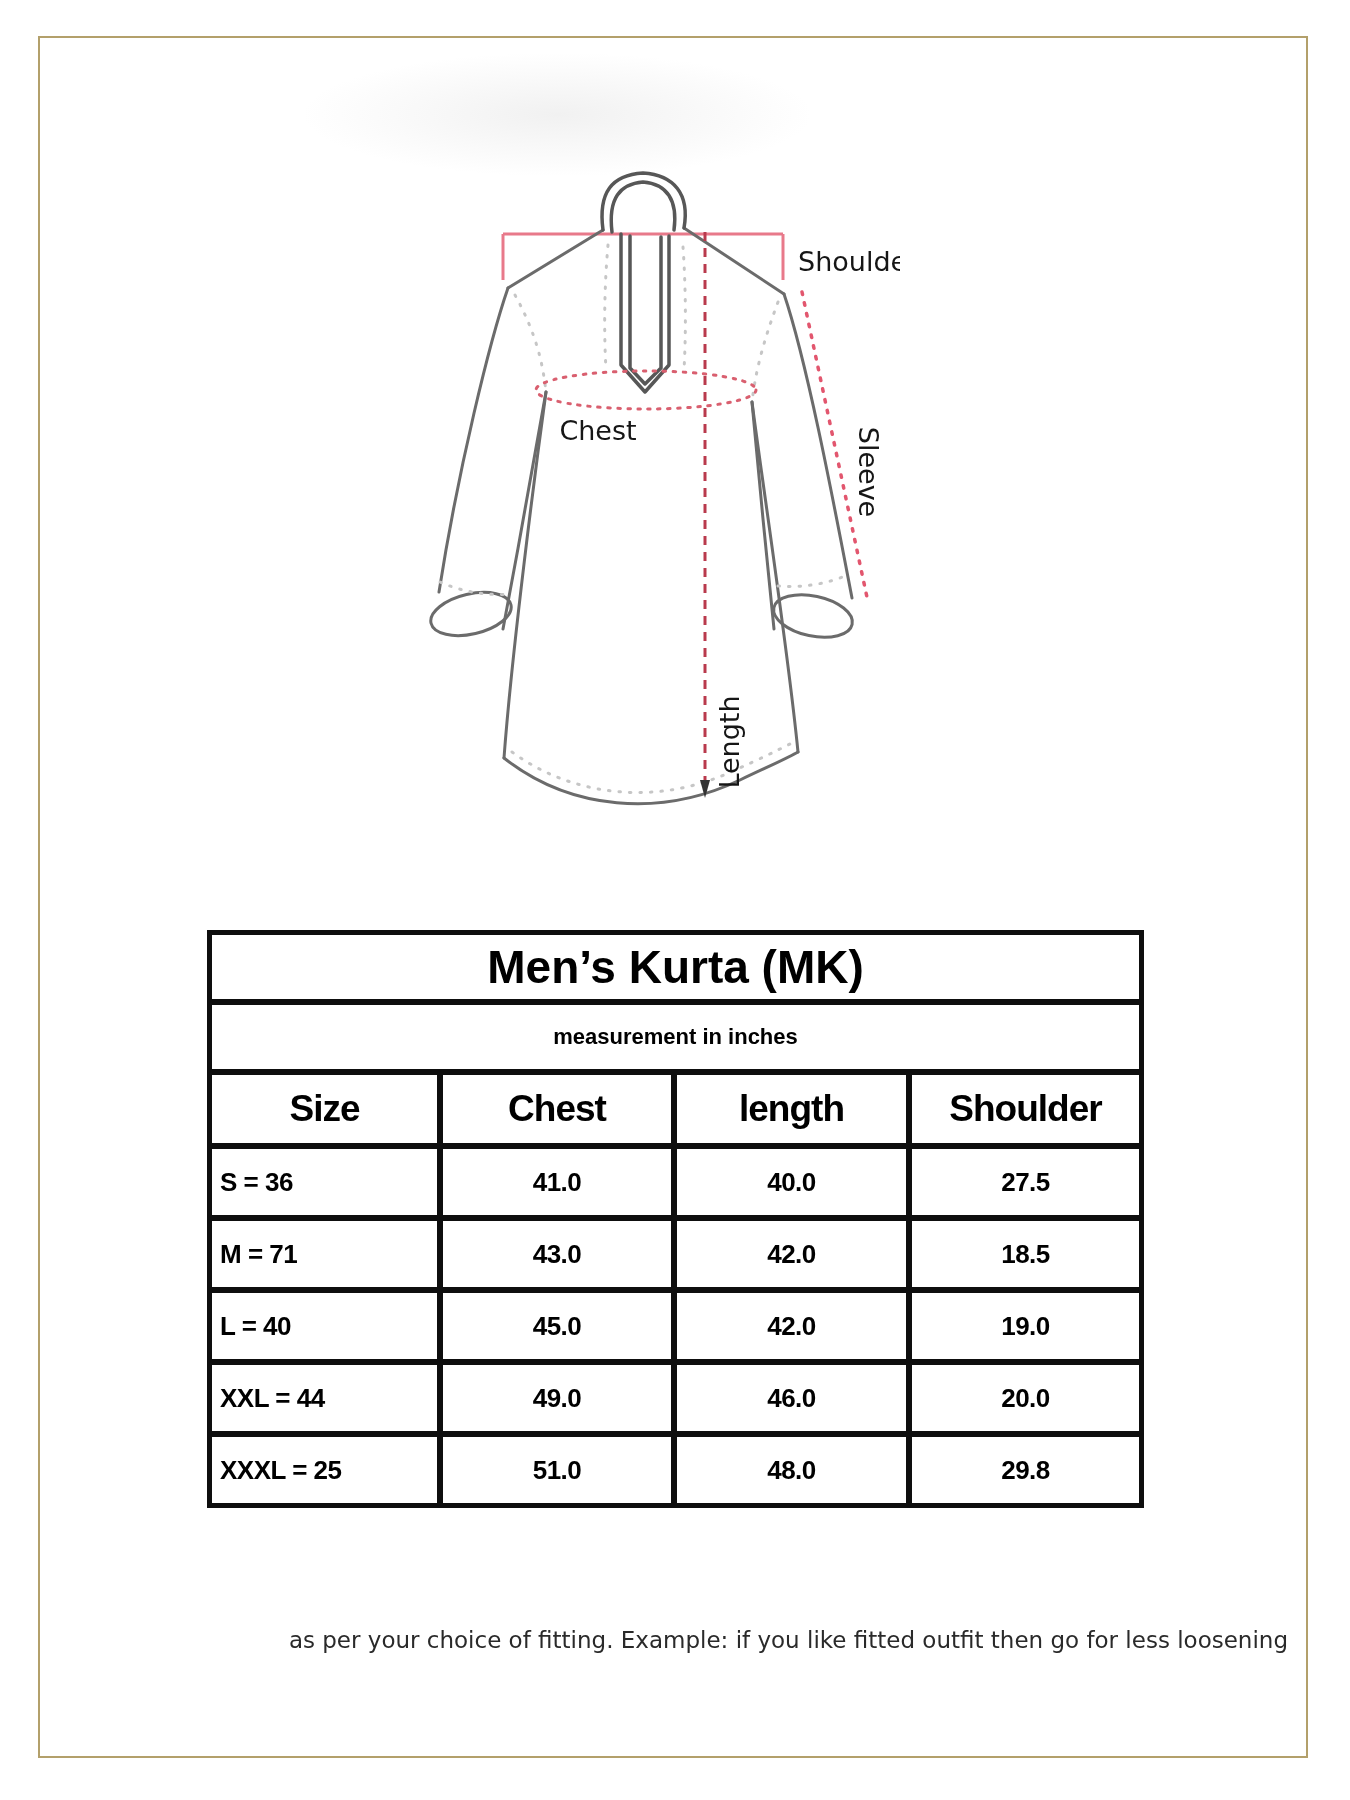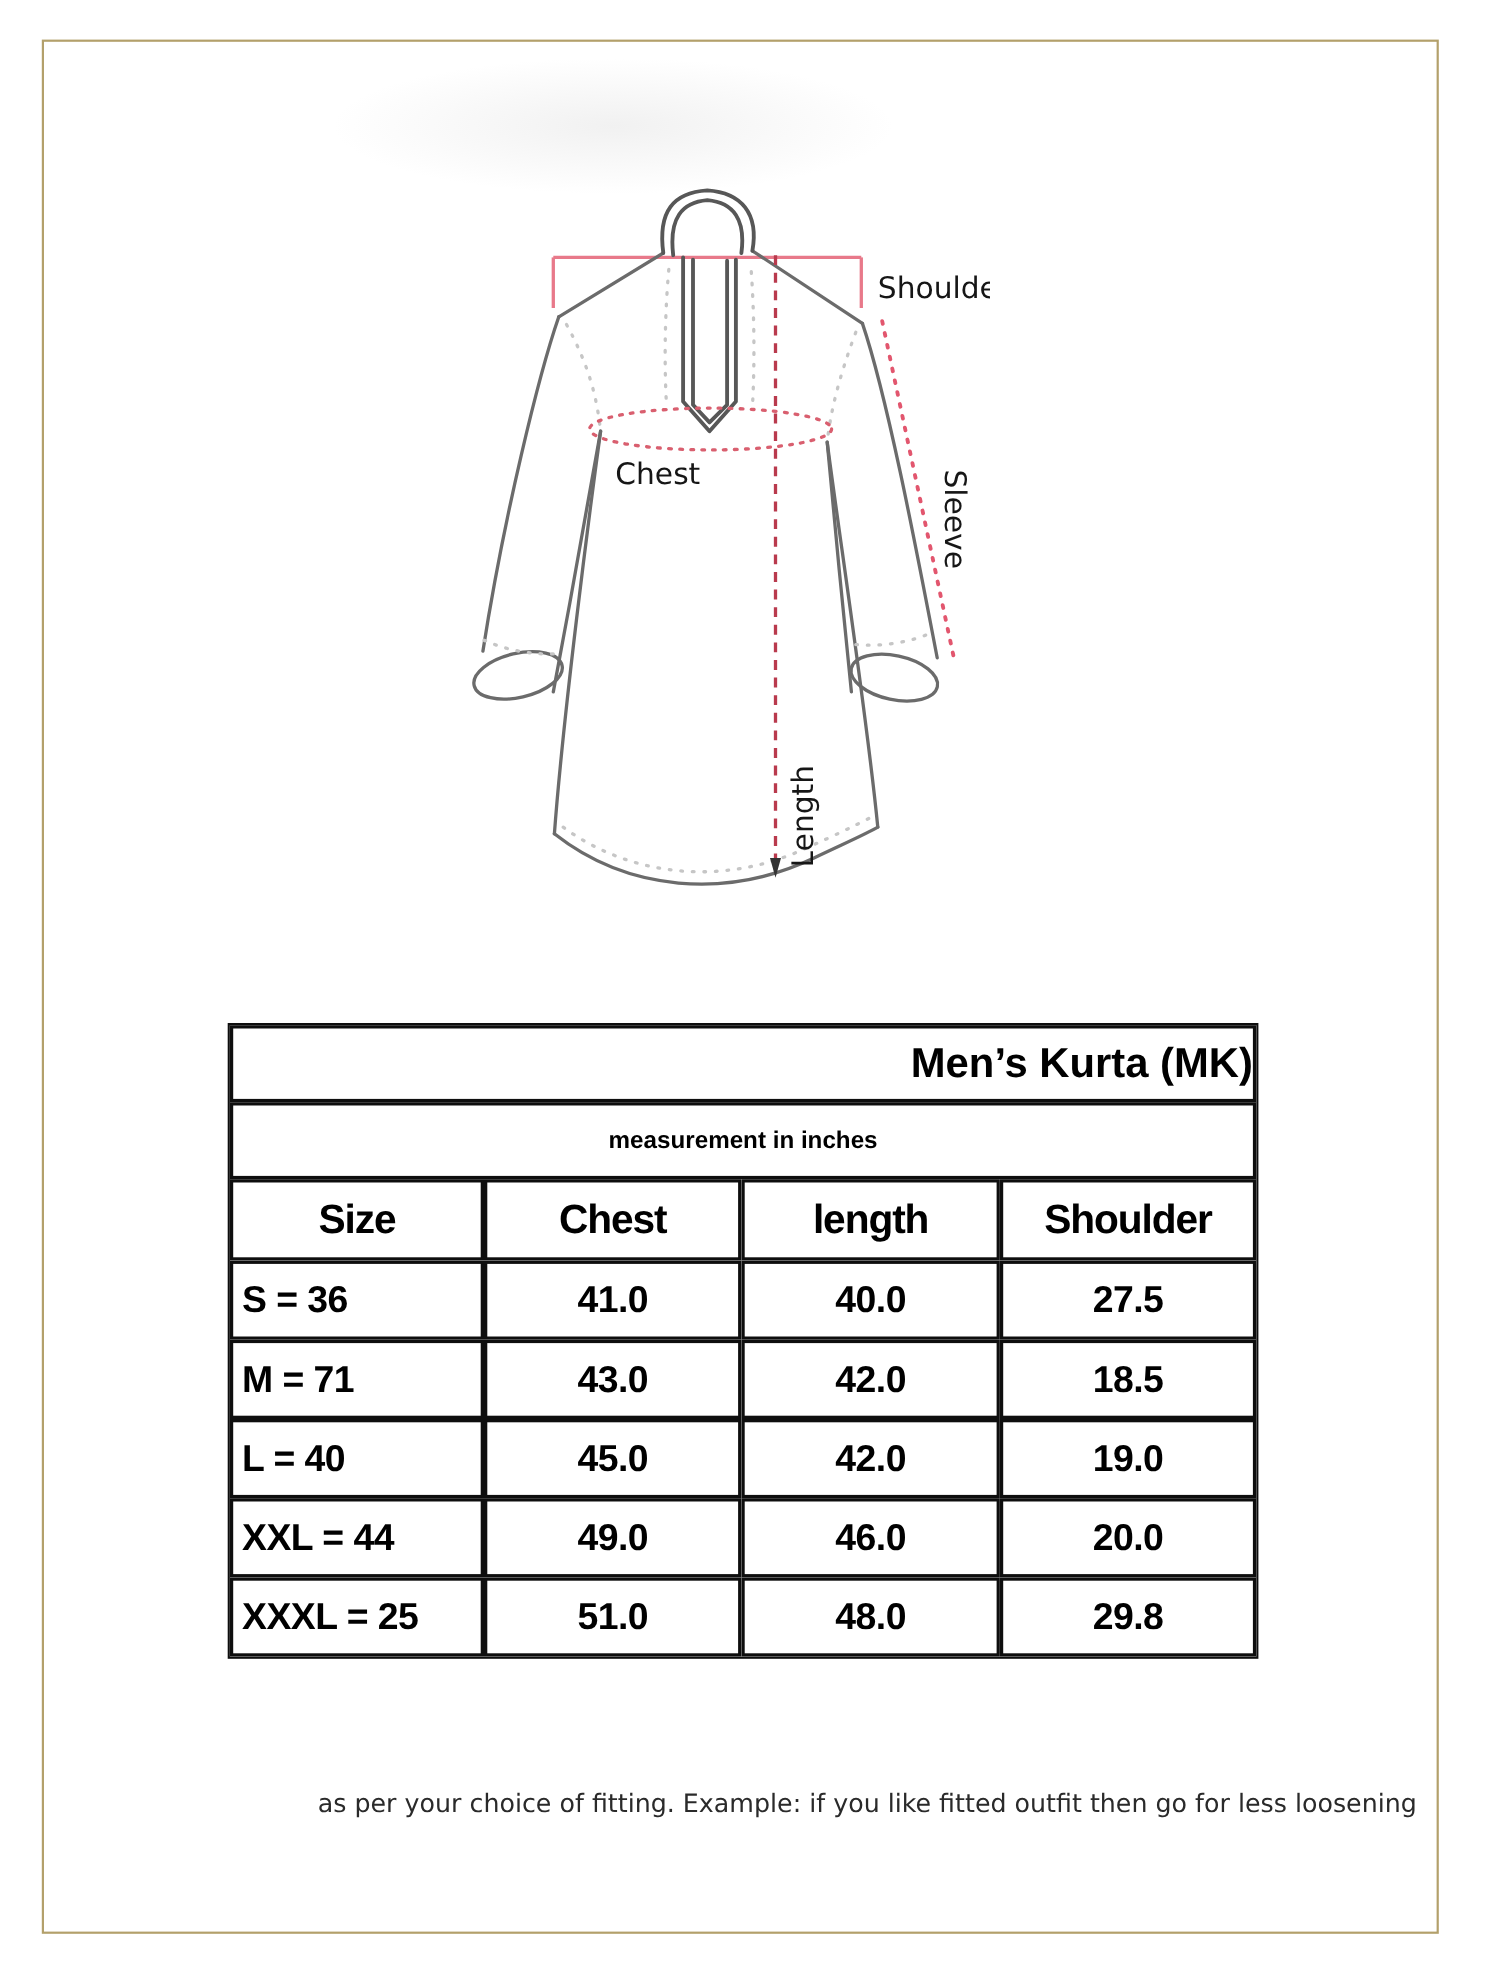--- a/index.html
+++ b/index.html
@@ -29,24 +29,24 @@
     border:2px solid #0e0e0e;
     background:#fff;
     font-family:"Liberation Sans","DejaVu Sans",sans-serif;
     font-weight:bold; color:#000; text-align:center;
     table-layout:fixed;
   }
   table.size-chart td, table.size-chart th {
     border:3px solid #0e0e0e; background:#fff; padding:0;
     vertical-align:middle; overflow:hidden; white-space:nowrap;
   }
-  tr.row-title td   { height:64px; font-size:38px;text-align:right; }
+  tr.row-title td   { height:64px; font-size:46px; }
   tr.row-subtitle td{ height:64px; font-size:22px; }
   tr.row-head th    { height:68px; font-size:37px; letter-spacing:-1px; }
-  tr.row-data td    { height:66px; font-size:34px; letter-spacing:-0.5px; }
+  tr.row-data td    { height:66px; font-size:26px; letter-spacing:-0.5px; }
   tr.row-data td.size-cell { text-align:left; padding-left:8px; }
 
   .note {
     position:absolute; left:62px; top:1620px; width:1226px;
     font-size:23px; color:#2a2a2a; line-height:40px;
     font-family:"DejaVu Sans", sans-serif;
   }
   .note .l1 { text-align:justify; text-align-last:justify; }
   .note .l2 { text-align:right; }
 </style>

